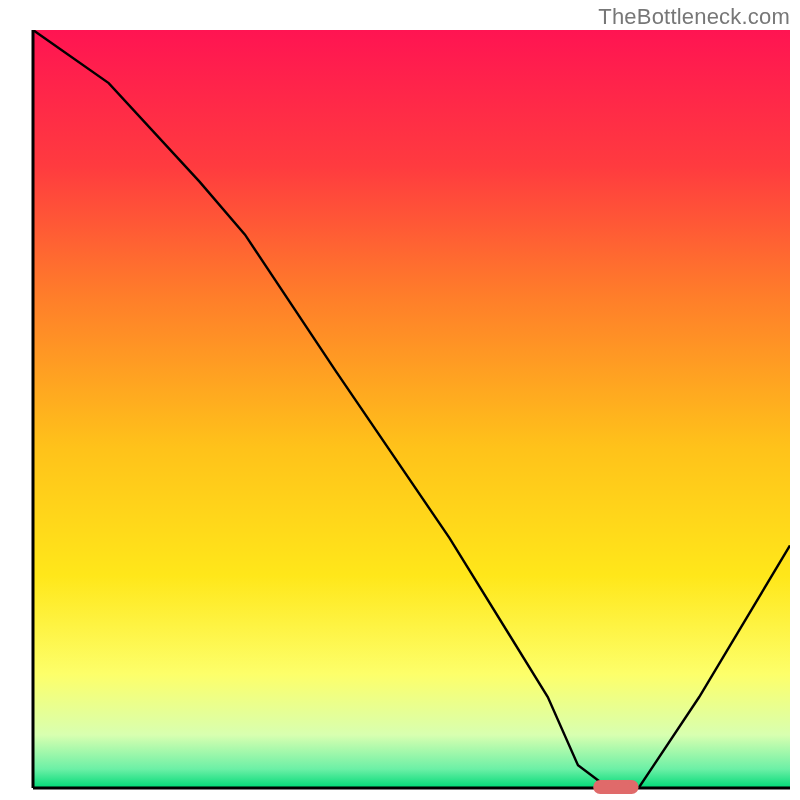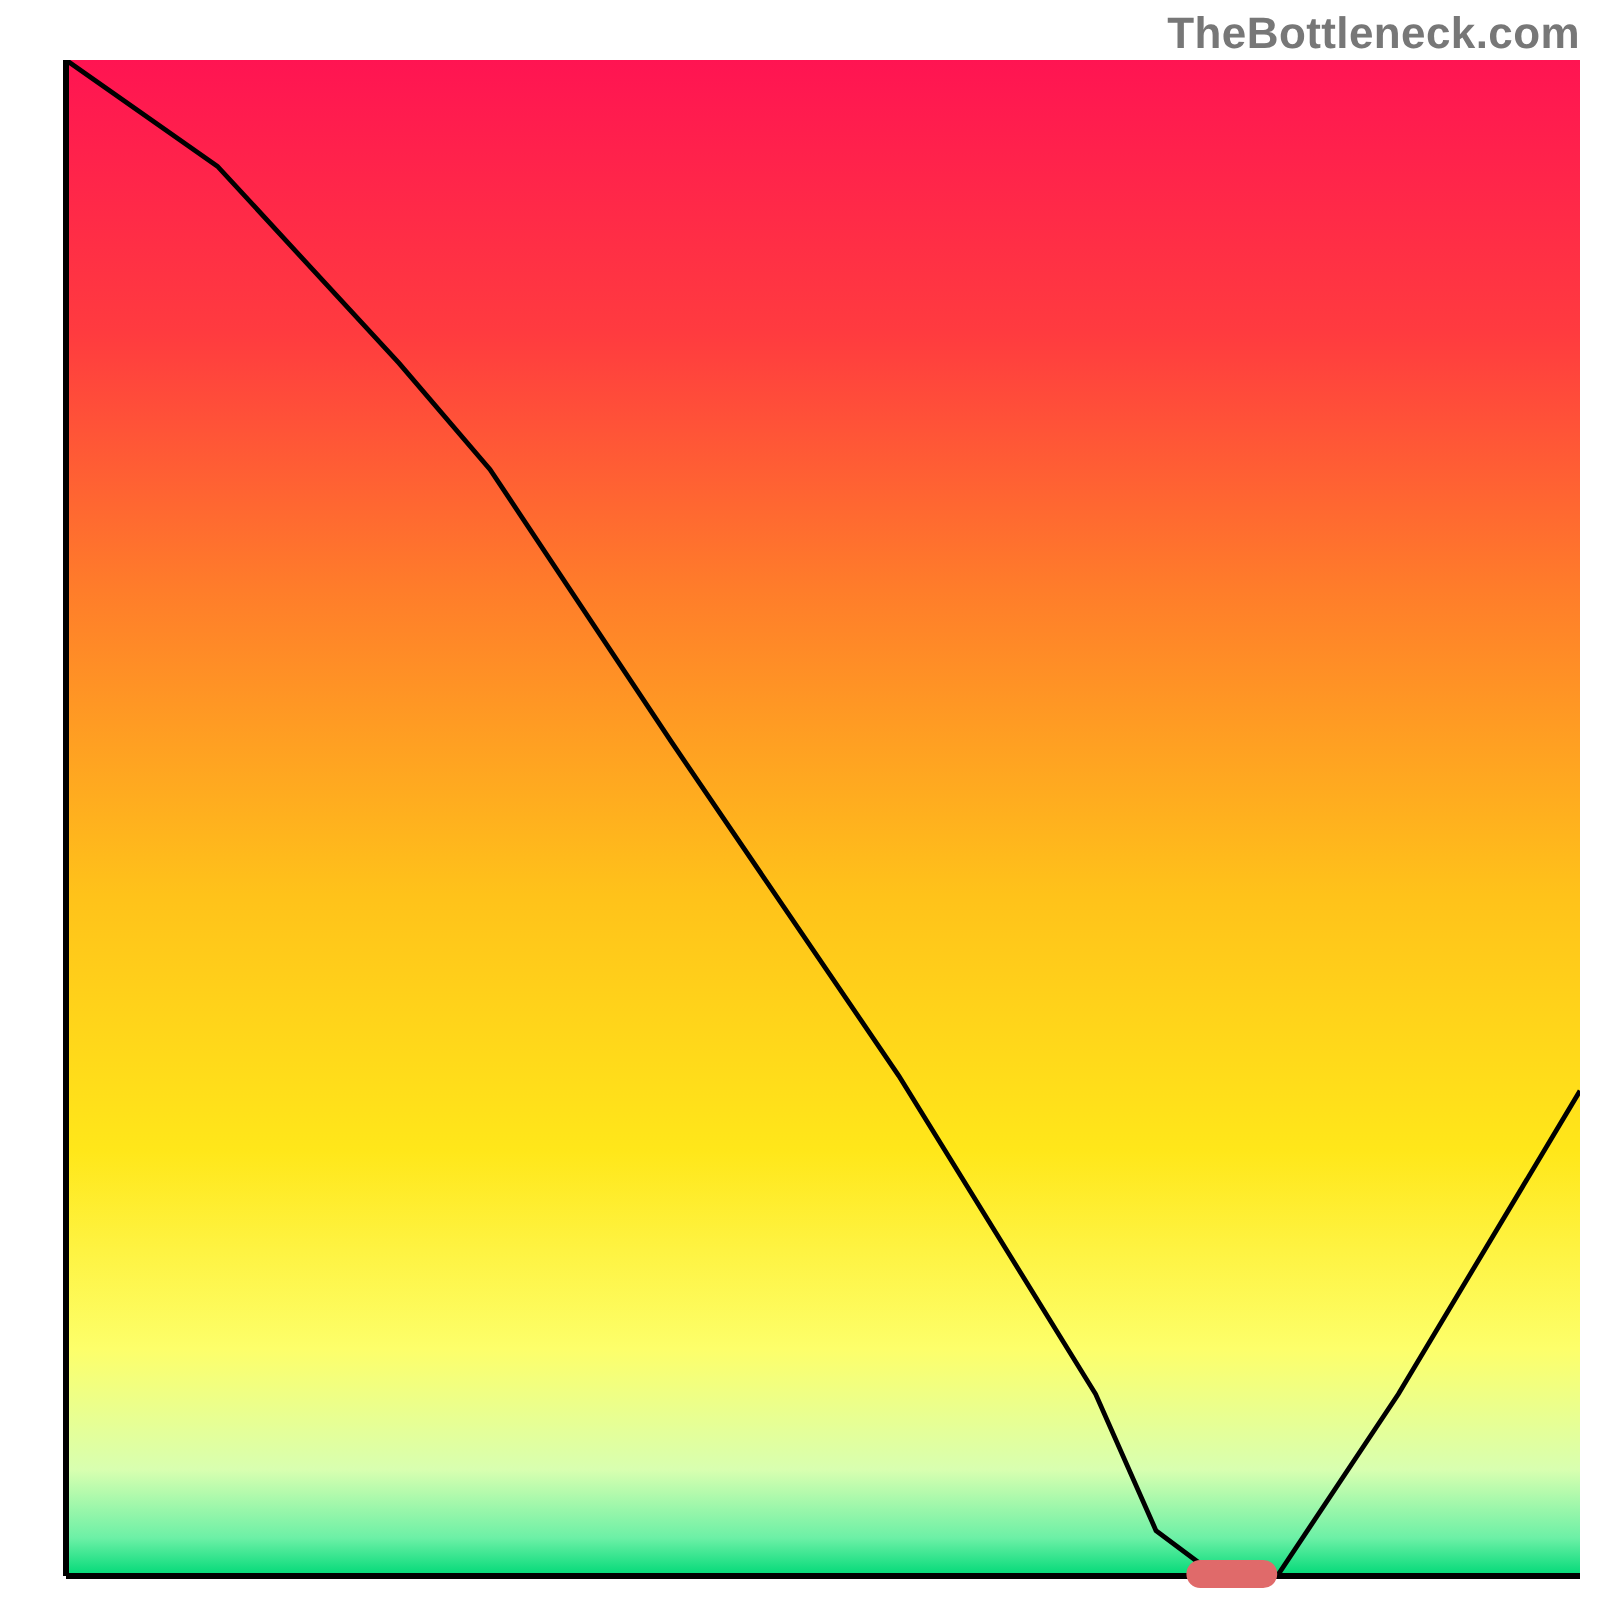--- a/index.html
+++ b/index.html
@@ -13,21 +13,21 @@
   .container {
     position: relative;
     width: 800px;
     height: 800px;
   }
   .watermark {
     position: absolute;
     top: 4px;
     right: 10px;
     font-size: 22px;
-    font-weight: 700;
+    font-weight: 400;
     color: #777;
     letter-spacing: 0.2px;
   }
   svg {
     display: block;
   }
 </style>
 </head>
 <body>
 

